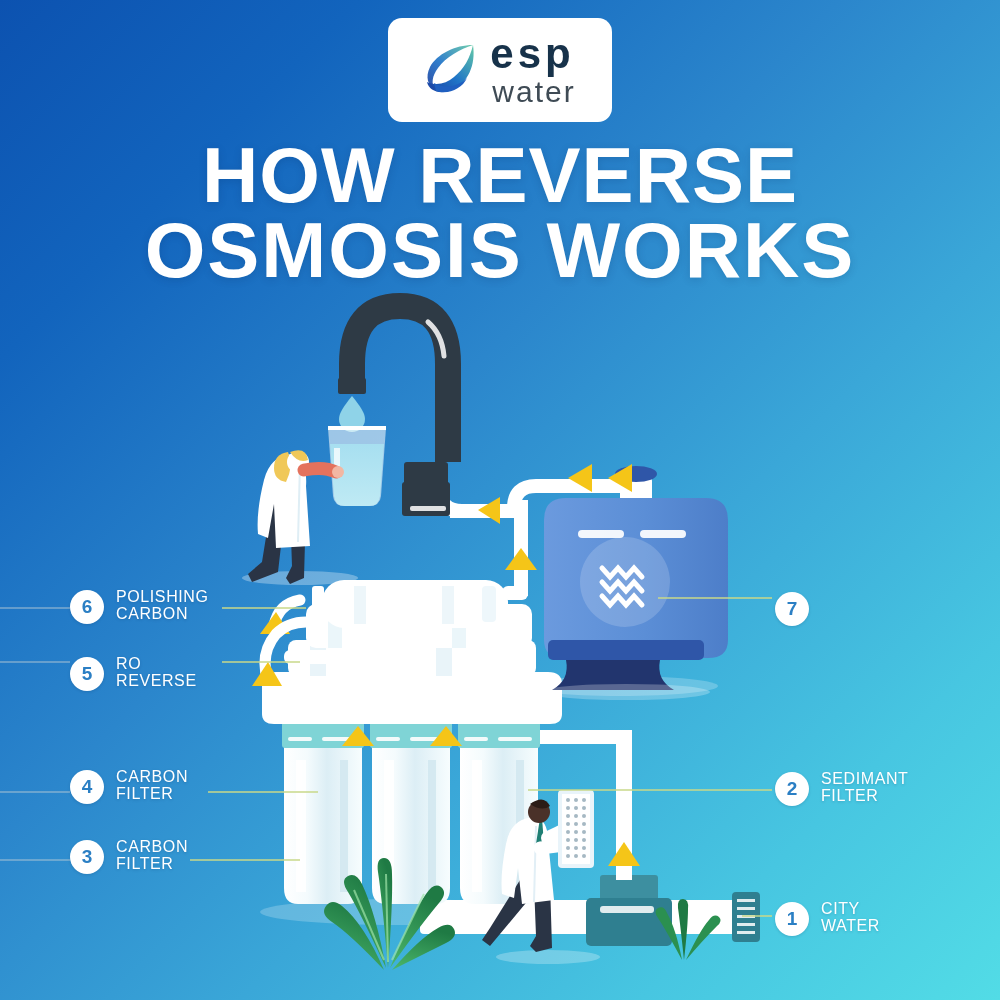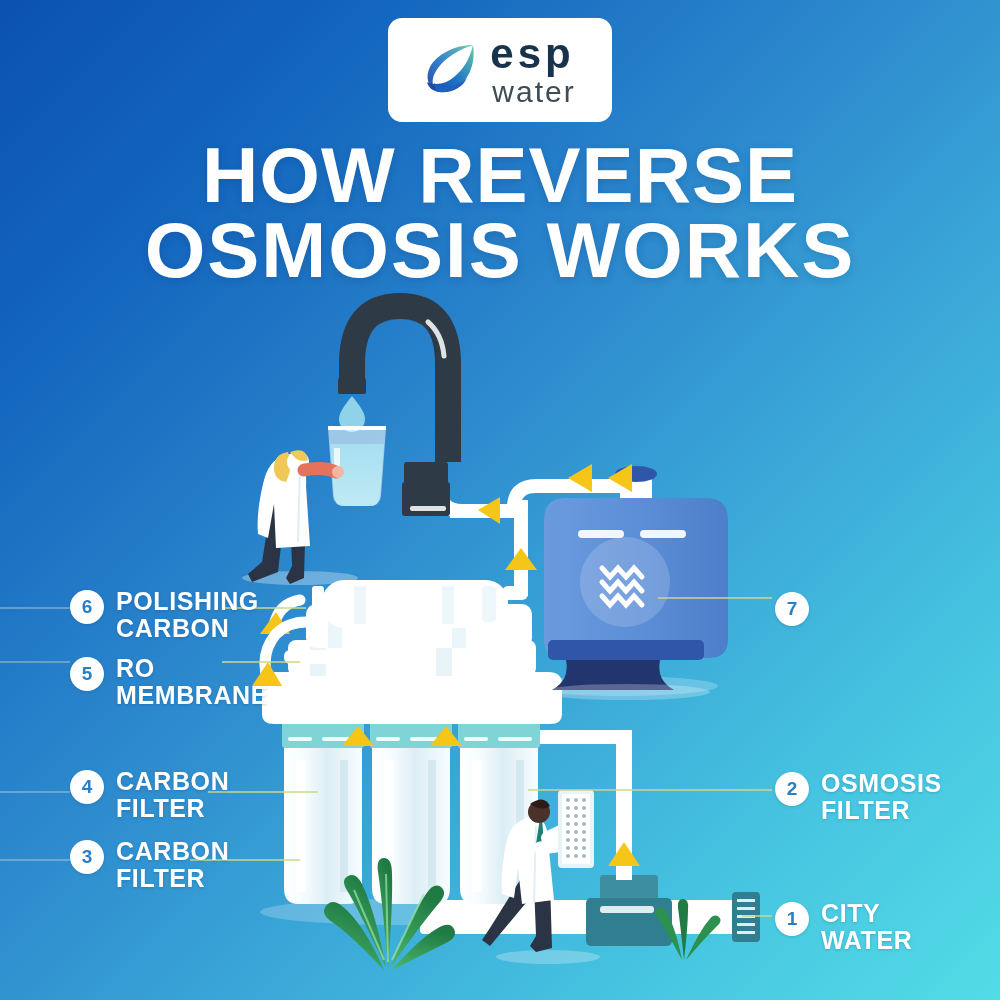--- a/index.html
+++ b/index.html
@@ -80,22 +80,22 @@
     border-radius: 50%;
     background: #ffffff;
     color: #2b7fc4;
     font-size: 19px; font-weight: bold;
     display: flex; align-items: center; justify-content: center;
     box-shadow: 0 1px 3px rgba(10,50,95,.18);
     margin-top: 2px;
   }
   .ctext {
     color: #ffffff;
-    font-weight: bold;
-    font-size: 25px;
+    font-weight: normal;
+    font-size: 16px;
     line-height: 1.08;
     letter-spacing: .6px;
     white-space: pre-line;
     text-shadow: 0 1px 3px rgba(6,45,90,.22);
   }
 
   #c6 { left: 70px; top: 588px; }
   #c5 { left: 70px; top: 655px; }
   #c4 { left: 70px; top: 768px; }
   #c3 { left: 70px; top: 838px; }
@@ -431,42 +431,42 @@
 
   <div class="callout" id="c6">
     <div class="badge">6</div>
     <div class="ctext">POLISHING
 CARBON</div>
   </div>
 
   <div class="callout" id="c5">
     <div class="badge">5</div>
     <div class="ctext">RO
-MEMBRANE</div>
+REVERSE</div>
   </div>
 
   <div class="callout" id="c4">
     <div class="badge">4</div>
     <div class="ctext">CARBON
 FILTER</div>
   </div>
 
   <div class="callout" id="c3">
     <div class="badge">3</div>
     <div class="ctext">CARBON
 FILTER</div>
   </div>
 
   <div class="callout right" id="c7">
     <div class="badge">7</div>
   </div>
 
   <div class="callout right" id="c2">
     <div class="badge">2</div>
-    <div class="ctext">OSMOSIS
+    <div class="ctext">SEDIMANT
 FILTER</div>
   </div>
 
   <div class="callout right" id="c1">
     <div class="badge">1</div>
     <div class="ctext">CITY
 WATER</div>
   </div>
 
 </div>

